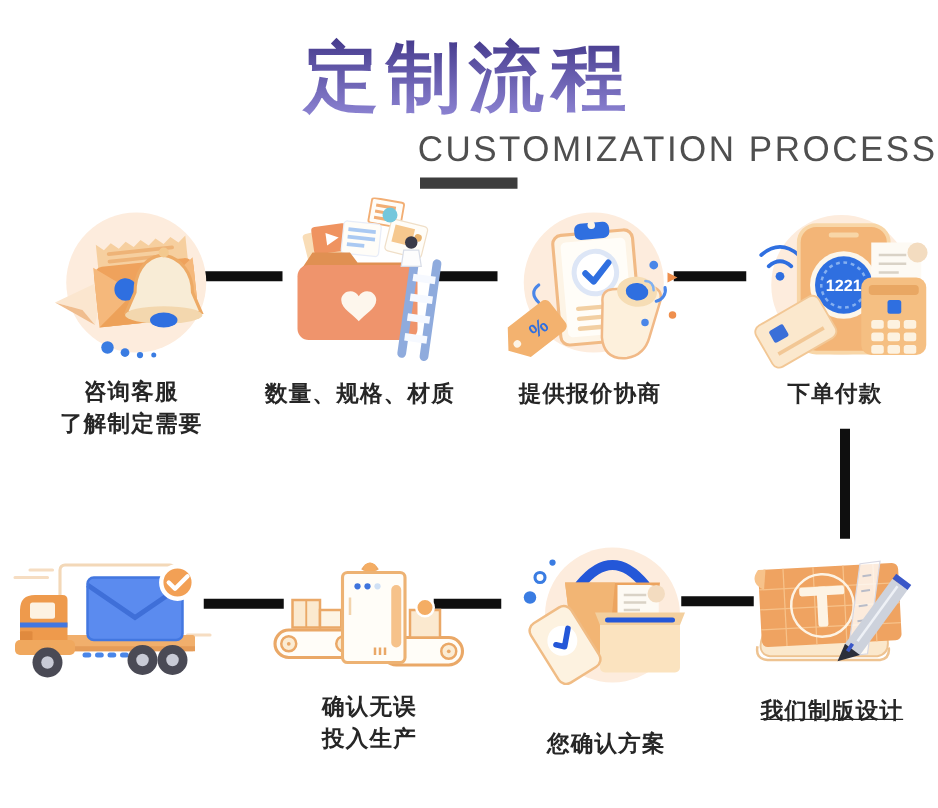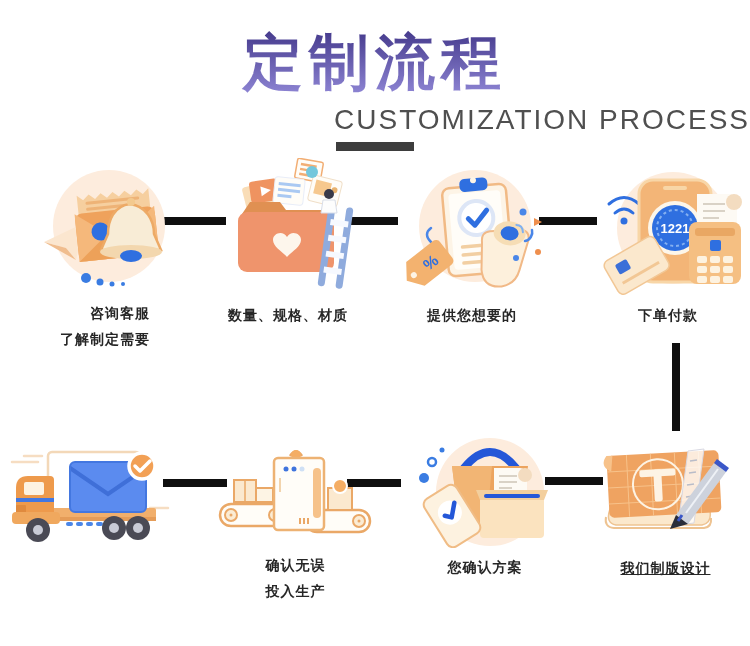--- a/index.html
+++ b/index.html
@@ -46,35 +46,35 @@
   
   .step {
     position: absolute;
     display: flex;
     flex-direction: column;
     align-items: center;
   }
   .step svg { display: block; }
   .step-label {
     margin-top: 6px;
-    text-align: right;
-    font-size: 14px;
+    text-align: center;
+    font-size: 18px;
     font-weight: bold;
     line-height: 26px;
     letter-spacing: 1px;
     color: #262626;
     white-space: nowrap;
   }
   #step-consult      { left: 15px;  top: 166px; width: 180px; }
   #step-requirements { left: 198px; top: 158px; width: 180px; }
   #step-quote        { left: 382px; top: 166px; width: 180px; }
   #step-payment      { left: 578px; top: 166px; width: 180px; }
   #step-receive      { left: 0px;   top: 448px; width: 175px; }
   #step-production   { left: 208px; top: 444px; width: 175px; }
-  #step-confirm-plan { left: 395px; top: 436px; width: 180px; }
+  #step-confirm-plan { left: 395px; top: 436px; width: 180px; gap: 28px; }
   #step-design       { left: 578px; top: 443px; width: 175px; }
   #step-design .step-label { margin-top: 12px; text-decoration: underline; }
   #step-receive .step-label { margin-top: 8px; }
   
   .connector { position: absolute; background: #0f0f0f; }
   .conn-h { height: 8px; }
   #conn-1 { left: 164px; top: 217px; width: 62px; }
   #conn-2 { left: 346px; top: 217px; width: 52px; }
   #conn-3 { left: 539px; top: 217px; width: 58px; }
   #conn-v { left: 672px; top: 343px; width: 8px; height: 88px; }
@@ -200,21 +200,21 @@
         <ellipse cx="122" cy="70" rx="9" ry="7" transform="rotate(24 122 70)" fill="#2f6fe0"></ellipse>
         <path d="M131 64 q6 2 4 9" stroke="#7fb0f2" stroke-width="2" fill="none" stroke-linecap="round"></path>
       </g>
       <circle cx="128" cy="46" r="3.5" fill="#4a86e8"></circle>
       <path d="M139 52 l8 4 l-8 4 z" fill="#ef8f4d"></path>
       <path d="M137 64 a9 9 0 0 1 -7 11" stroke="#4a86e8" stroke-width="2.5" fill="none" stroke-linecap="round"></path>
       <circle cx="143" cy="86" r="3" fill="#ef8f4d"></circle>
       <circle cx="121" cy="92" r="3" fill="#4a86e8"></circle>
     </svg>
     <div class="step-label">
-      <div>提供您想要的</div>
+      <div>提供报价协商</div>
     </div>
   </div>
 
   <div class="step" id="step-payment">
     <svg width="150" height="130" viewBox="0 0 150 130">
       <circle cx="80" cy="62" r="56" fill="#fdecdd"></circle>
       <g stroke="#2f6fe0" stroke-width="3" fill="none" stroke-linecap="round">
         <path d="M16 38 q15 -13 30 0"></path>
         <path d="M22 47 q9 -8 18 0"></path>
       </g>

